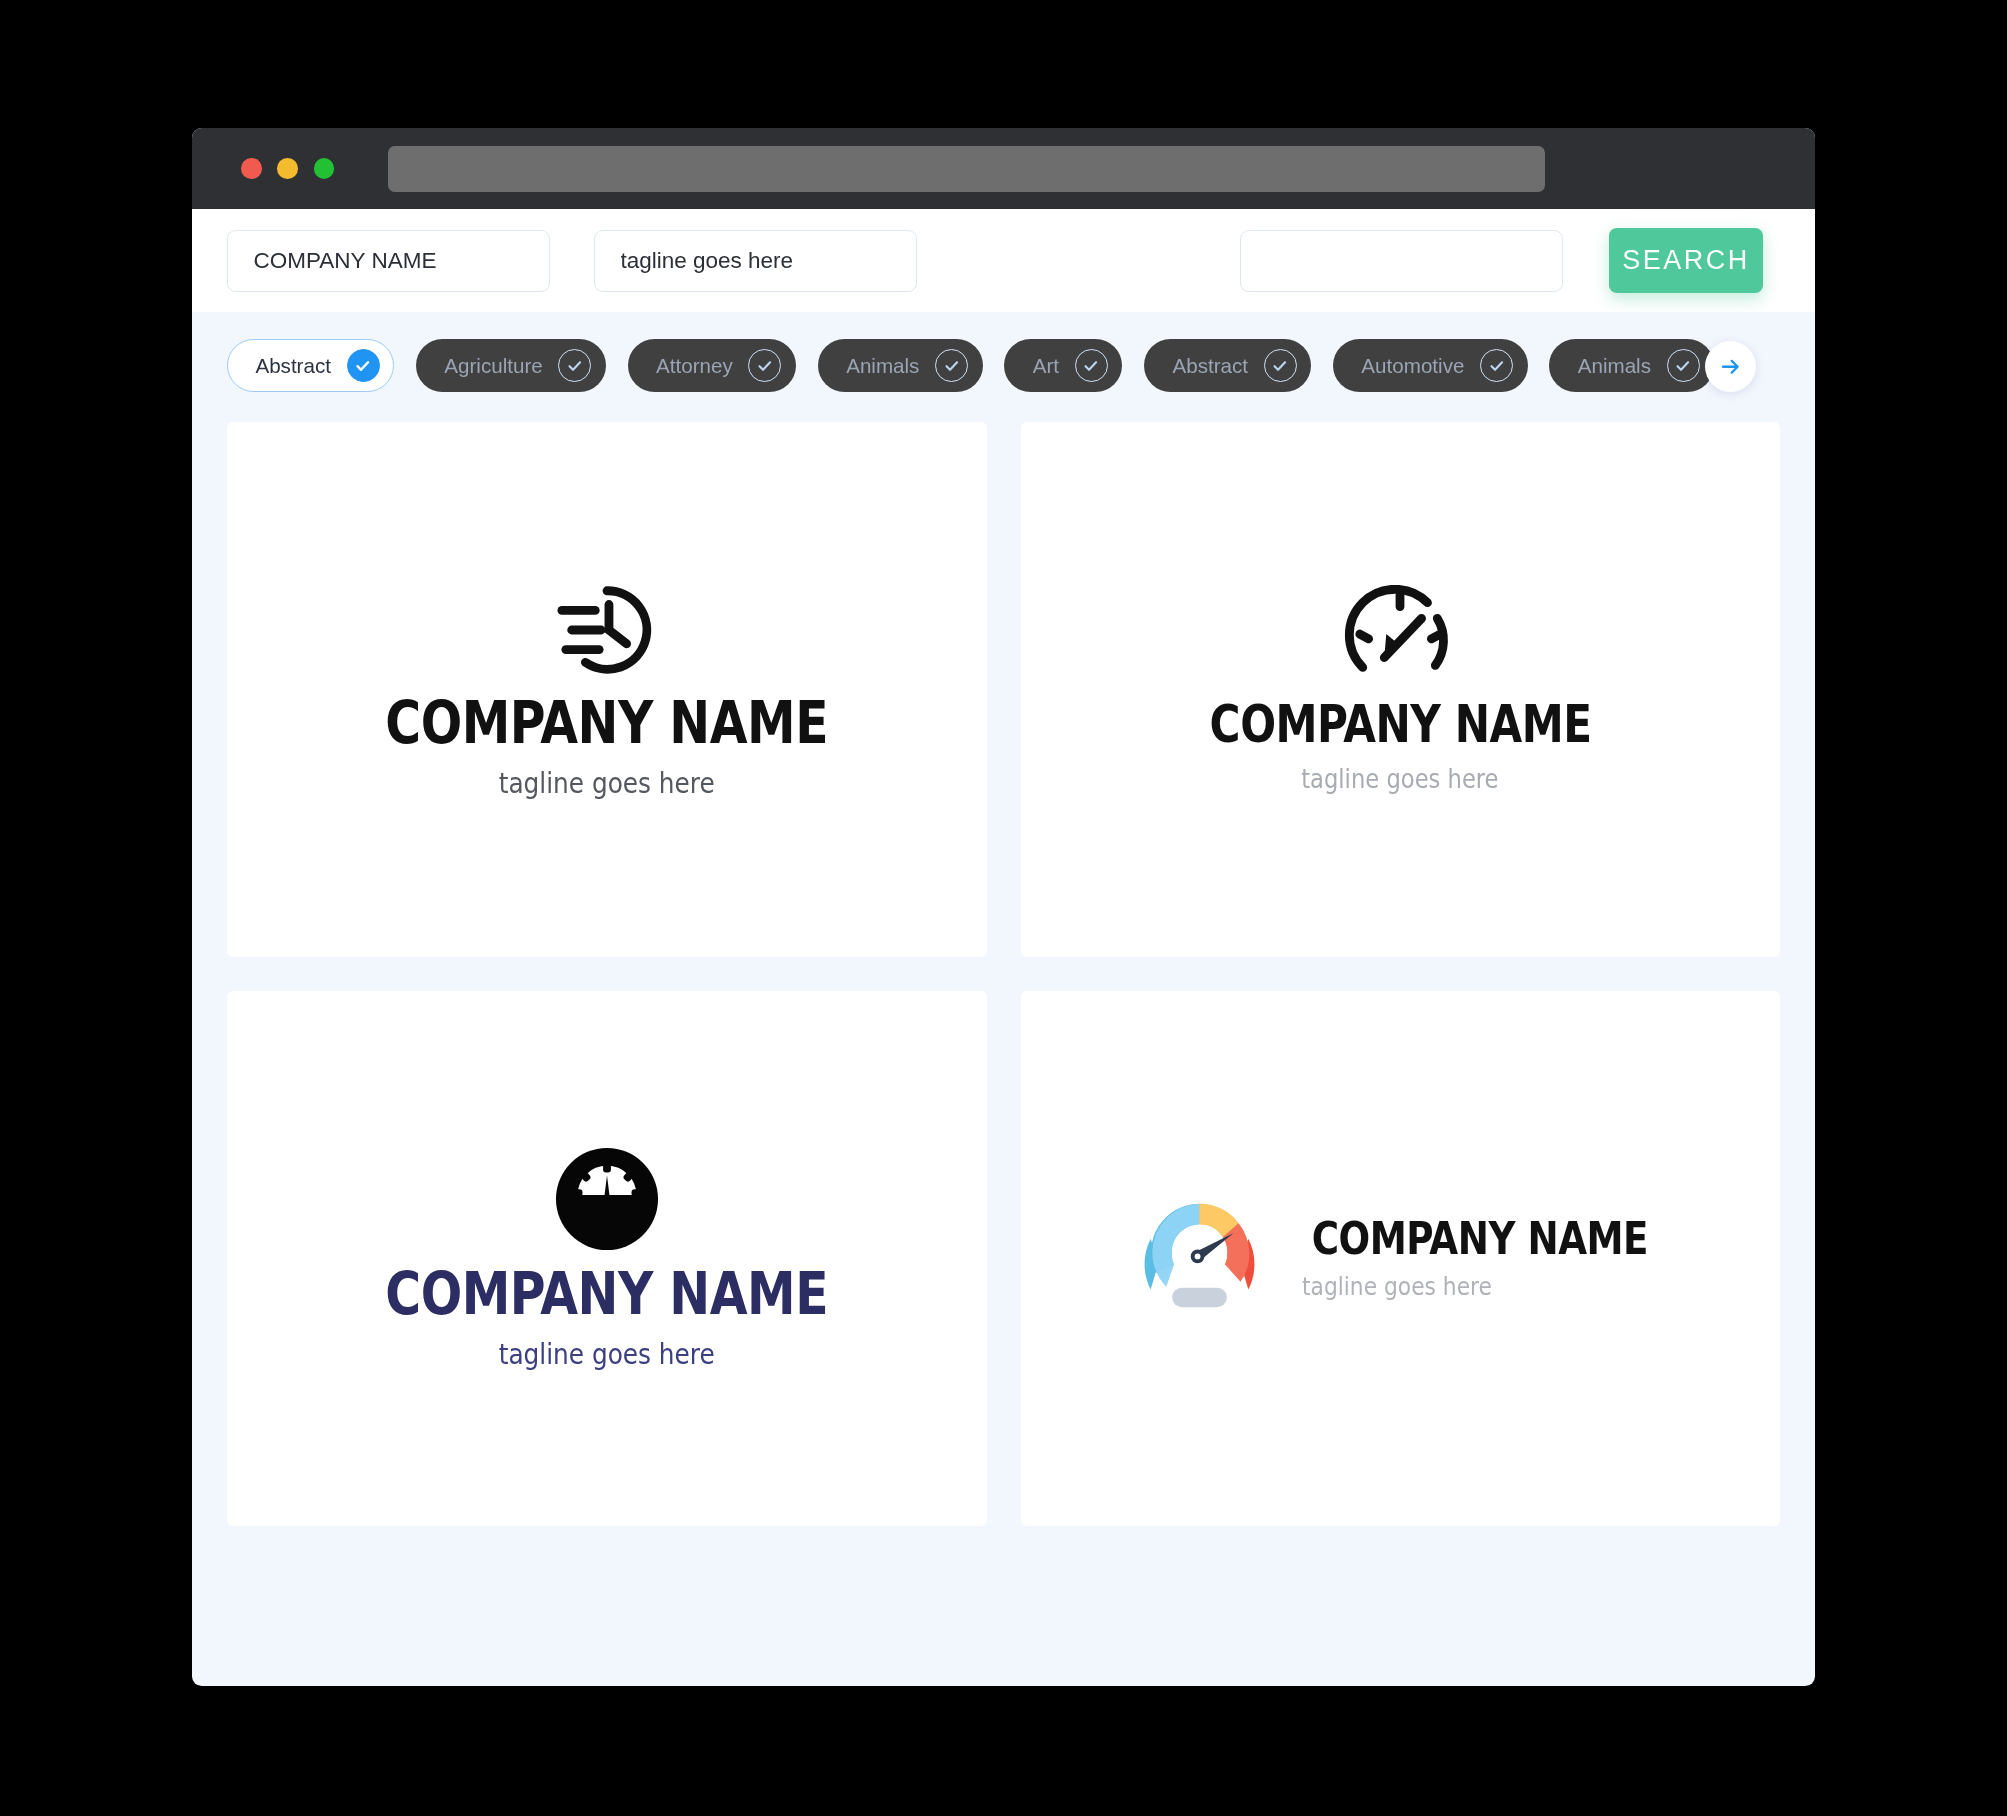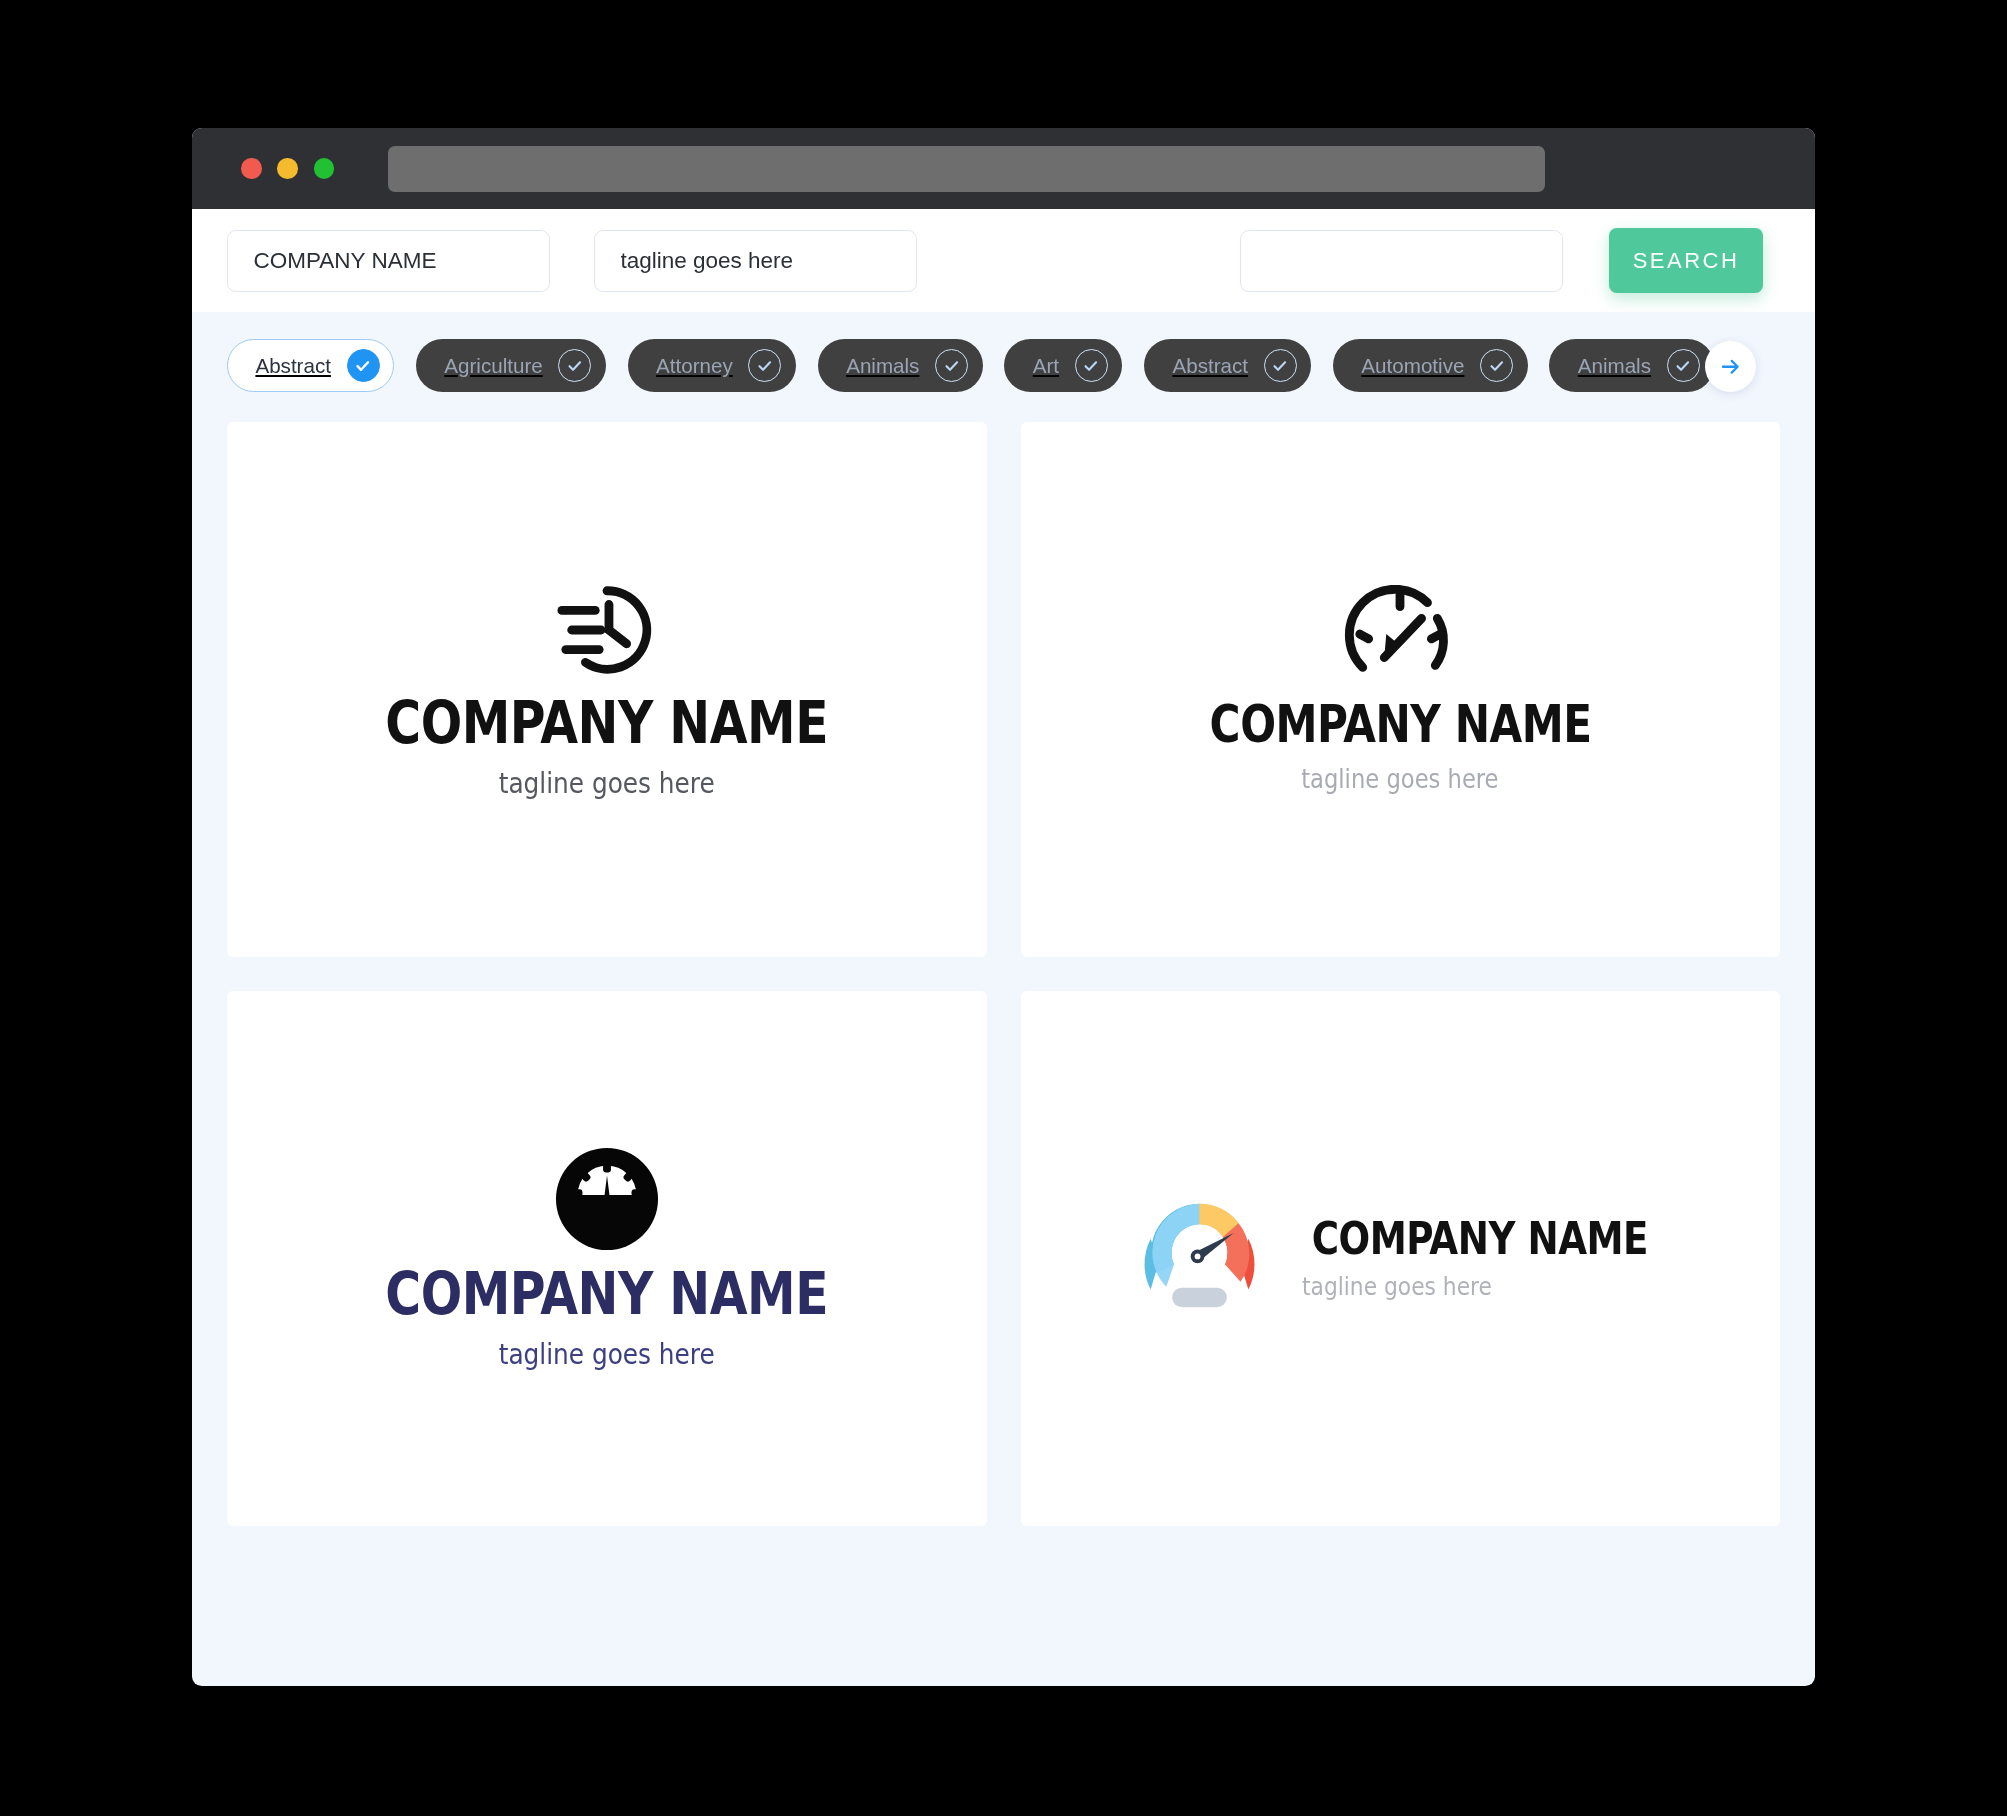--- a/index.html
+++ b/index.html
@@ -89,41 +89,40 @@
   .field-tagline { width: 323px; margin-left: 44px; color:#2B2F36; }
   .field-extra  { width: 323px; margin-left: 323px; }
   .search-btn {
     margin-left: 46px;
     width: 154px;
     height: 65px;
     background: #4FC99B;
     border: none;
     border-radius: 7.8px;
     color: #FFFFFF;
-    font-size: 22px;
+    font-size: 27px;
     letter-spacing: 2.5px;
     font-family: "Liberation Sans", sans-serif;
     cursor: pointer;
     box-shadow: 0 5.9px 15.7px rgba(79,201,155,0.35);
   }
 
   
   .chips-bar {
     position: relative;
     background: #F2F6FD;
     padding: 27.4px 0 23.5px 35px;
     height: 110px;
     overflow: hidden;
   }
   .chips {
     display: flex;
     align-items: flex-start;
     gap: 21.6px;
     white-space: nowrap;
-    text-decoration: underline;
   }
   .chip {
     display: inline-flex;
     align-items: center;
     gap: 15.7px;
     height: 53px;
     padding: 0 13.7px 0 27.4px;
     border-radius: 26.5px;
     background: #404040;
     border: 1.5px solid transparent;

